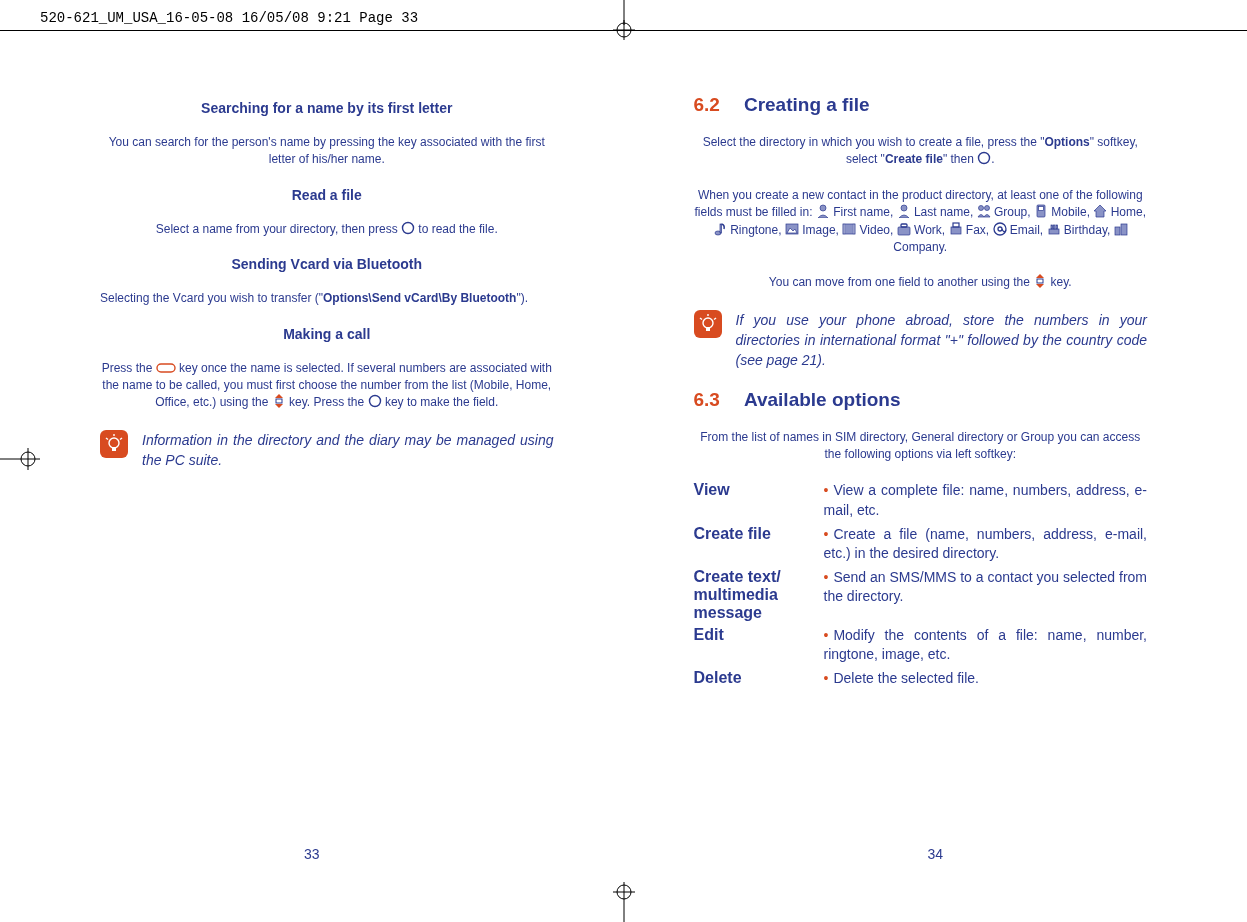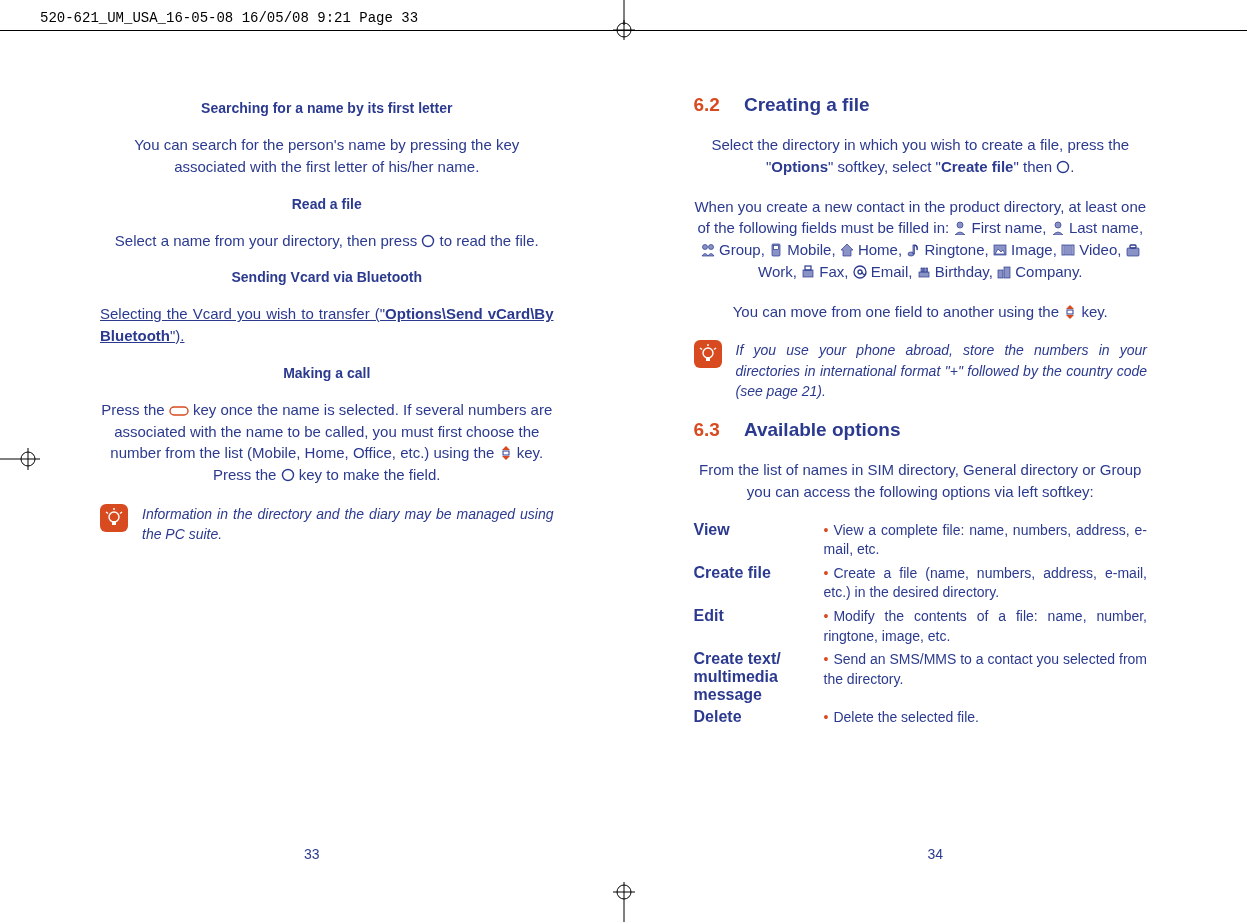--- a/index.html
+++ b/index.html
@@ -64,21 +64,21 @@
     position: relative;
   }
   .page.right { padding: 10px 100px 10px 70px; }
   .navy { color: #2b3a8f; text-align: center; }
   .heading-bold {
     font-weight: bold;
     font-size: 14px;
     margin: 10px 0 8px 0;
   }
   p, .para {
-    font-size: 15px;
+    font-size: 12px;
     line-height: 1.45;
     margin: 18px 0;
     text-align: justify;
   }
   .sect-num {
     font-size: 19px;
     font-weight: bold;
     margin: 4px 0 10px 0;
   }
   .sect-num .num { color: #d84b20; margin-right: 24px; }
@@ -268,21 +268,21 @@
     <div class="heading-bold navy">Read a file</div>
     <p class="navy">
       <span>Select a name from your directory, then press </span>
       <span class="inline-icon"><svg width="14" height="14">
             <use href="#ico-circle"></use>
           </svg></span>
       <span> to read the file.</span>
     </p>
 
     <div class="heading-bold navy">Sending Vcard via Bluetooth</div>
-    <p class="navy" style="text-align:justify;text-decoration:underline;">
+    <p class="navy" style="text-align:justify;">
       <span>Selecting the Vcard you wish to transfer ("</span><b>Options\Send vCard\By Bluetooth</b><span>").</span>
     </p>
 
     <div class="heading-bold navy">Making a call</div>
     <p class="navy">
       <span>Press the </span>
       <span class="inline-icon wide"><svg width="20" height="12">
             <use href="#ico-send"></use>
           </svg></span>
       <span> key once the name is selected. If several numbers are associated with the name to be called, you must first choose the number from the list (Mobile, Home, Office, etc.) using the </span>
@@ -390,26 +390,26 @@
     <div class="opt-table" id="options-table">
         <div class="opt-row">
           <div class="opt-k">View</div>
           <div class="opt-v"><span class="bullet">•</span><span>View a complete file: name, numbers, address, e-mail, etc.</span></div>
         </div>
         <div class="opt-row">
           <div class="opt-k">Create file</div>
           <div class="opt-v"><span class="bullet">•</span><span>Create a file (name, numbers, address, e-mail, etc.) in the desired directory.</span></div>
         </div>
         <div class="opt-row">
+          <div class="opt-k">Create text/ multimedia message</div>
+          <div class="opt-v"><span class="bullet">•</span><span>Send an SMS/MMS to a contact you selected from the directory.</span></div>
+        </div>
+        <div class="opt-row">
           <div class="opt-k">Edit</div>
           <div class="opt-v"><span class="bullet">•</span><span>Modify the contents of a file: name, number, ringtone, image, etc.</span></div>
-        </div>
-        <div class="opt-row">
-          <div class="opt-k">Create text/ multimedia message</div>
-          <div class="opt-v"><span class="bullet">•</span><span>Send an SMS/MMS to a contact you selected from the directory.</span></div>
         </div>
         <div class="opt-row">
           <div class="opt-k">Delete</div>
           <div class="opt-v"><span class="bullet">•</span><span>Delete the selected file.</span></div>
         </div>
       </div>
 
     <div class="pg-num">34</div>
   </div>
 </div>

